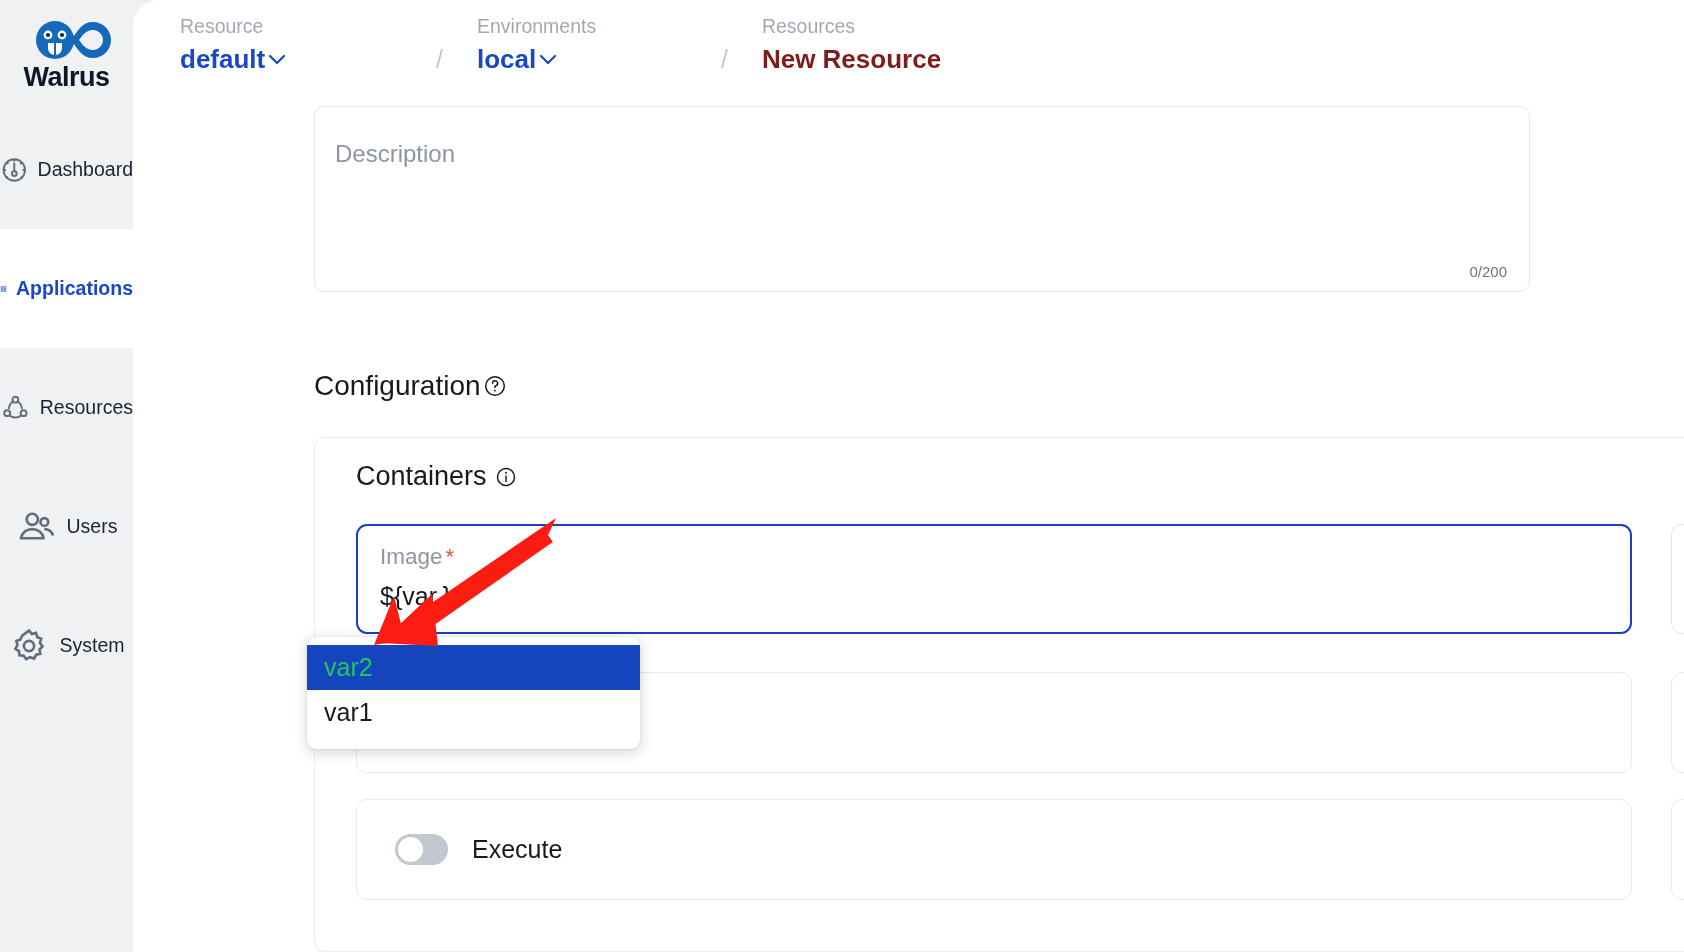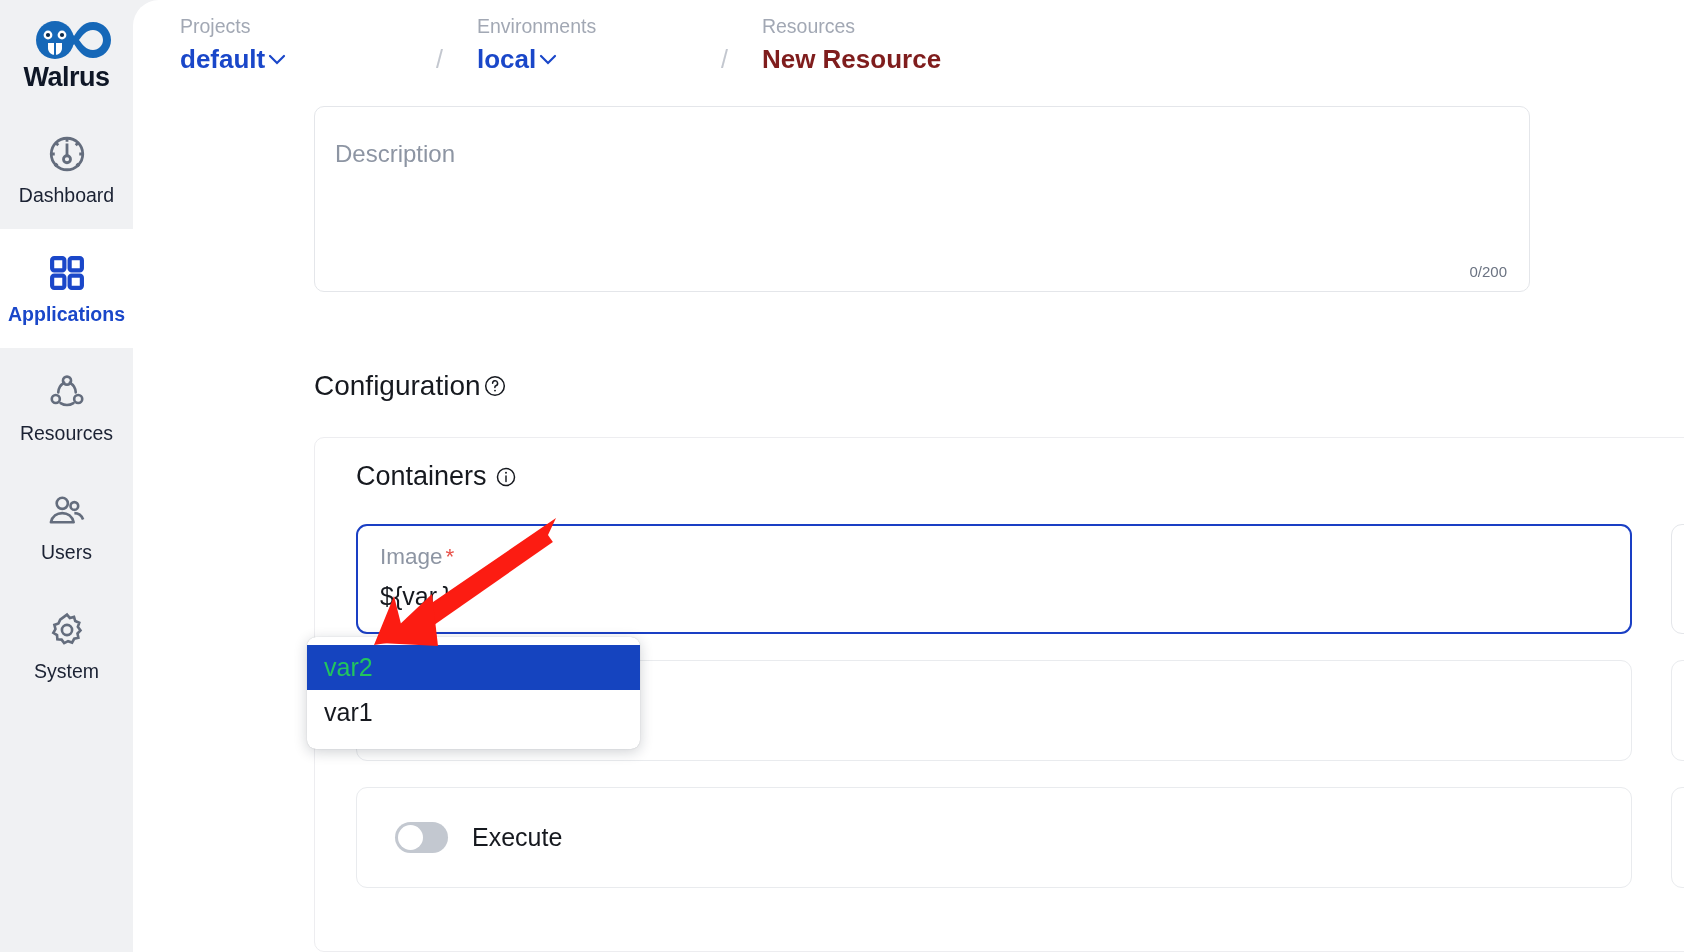--- a/index.html
+++ b/index.html
@@ -25,21 +25,21 @@
     align-items: center; justify-content: flex-start;
     padding-top: 14px;
   }
   .brand-logo { width: 104px; height: 52px; }
   .brand-name {
     font-size: 27px; font-weight: 700; letter-spacing: -0.5px;
     color: #0f1726; margin-top: -4px;
   }
   .nav-item {
     height: 119px;
-    display: flex; flex-direction: column;
+    display: flex; flex-direction: row;
     align-items: center; justify-content: center;
     gap: 9px;
     cursor: pointer;
     background: transparent;
   }
   .nav-item .nav-icon { width: 42px; height: 42px; display:block; }
   .nav-item .nav-label { font-size: 19.5px; color: #1b2233; }
   .nav-item.active { background: #ffffff; }
   .nav-item.active .nav-label { color: #1a47c9; font-weight: 600; }
 
@@ -98,21 +98,21 @@
   .cont-title { font-size: 27px; color: #16191f; }
   .info-ic { width: 22px; height: 22px; }
 
   .cards-col { position: absolute; left: 41px; top: 86px; width: 1276px; }
   .cards-col-2 { position: absolute; left: 1356px; top: 86px; width: 340px; }
 
   .field-card {
     border: 1px solid #e4e6ea; border-radius: 11px;
     background: #fff;
     height: 110px; position: relative;
-    margin-bottom: 26px;
+    margin-bottom: 38px;
   }
   .field-card.focused { border: 2px solid #1a3fc4; }
   .f-label { position: absolute; left: 22px; top: 18px; font-size: 22.5px; color: #8d95a3; }
   .f-req { color: #e8524a; font-size: 22.5px; margin-left: 3px; }
   .f-value { position: absolute; left: 22px; top: 56px; font-size: 25px; color: #16191f; }
 
   .toggle-card {
     border: 1px solid #e9ebee; border-radius: 11px;
     background: #fff; height: 101px;
     display: flex; align-items: center; padding-left: 38px; gap: 24px;
@@ -215,21 +215,21 @@
       </svg>
       <span class="nav-label">System</span>
     </div>
   </aside>
 
   <main class="main">
     <div class="inner">
 
       <nav class="breadcrumb">
         <div class="crumb crumb-proj">
-          <span class="crumb-cap">Projects</span>
+          <span class="crumb-cap">Resource</span>
           <span class="crumb-row">
             <span class="crumb-val">default</span>
             <svg class="chev" viewBox="0 0 24 24" fill="none" stroke="#1a47c9" stroke-width="2.2" stroke-linecap="round">
                 <path d="M5 9l7 7 7-7"></path>
               </svg>
           </span>
         </div>
         <span class="sep">/</span>
         <div class="crumb crumb-env">
           <span class="crumb-cap">Environments</span>

